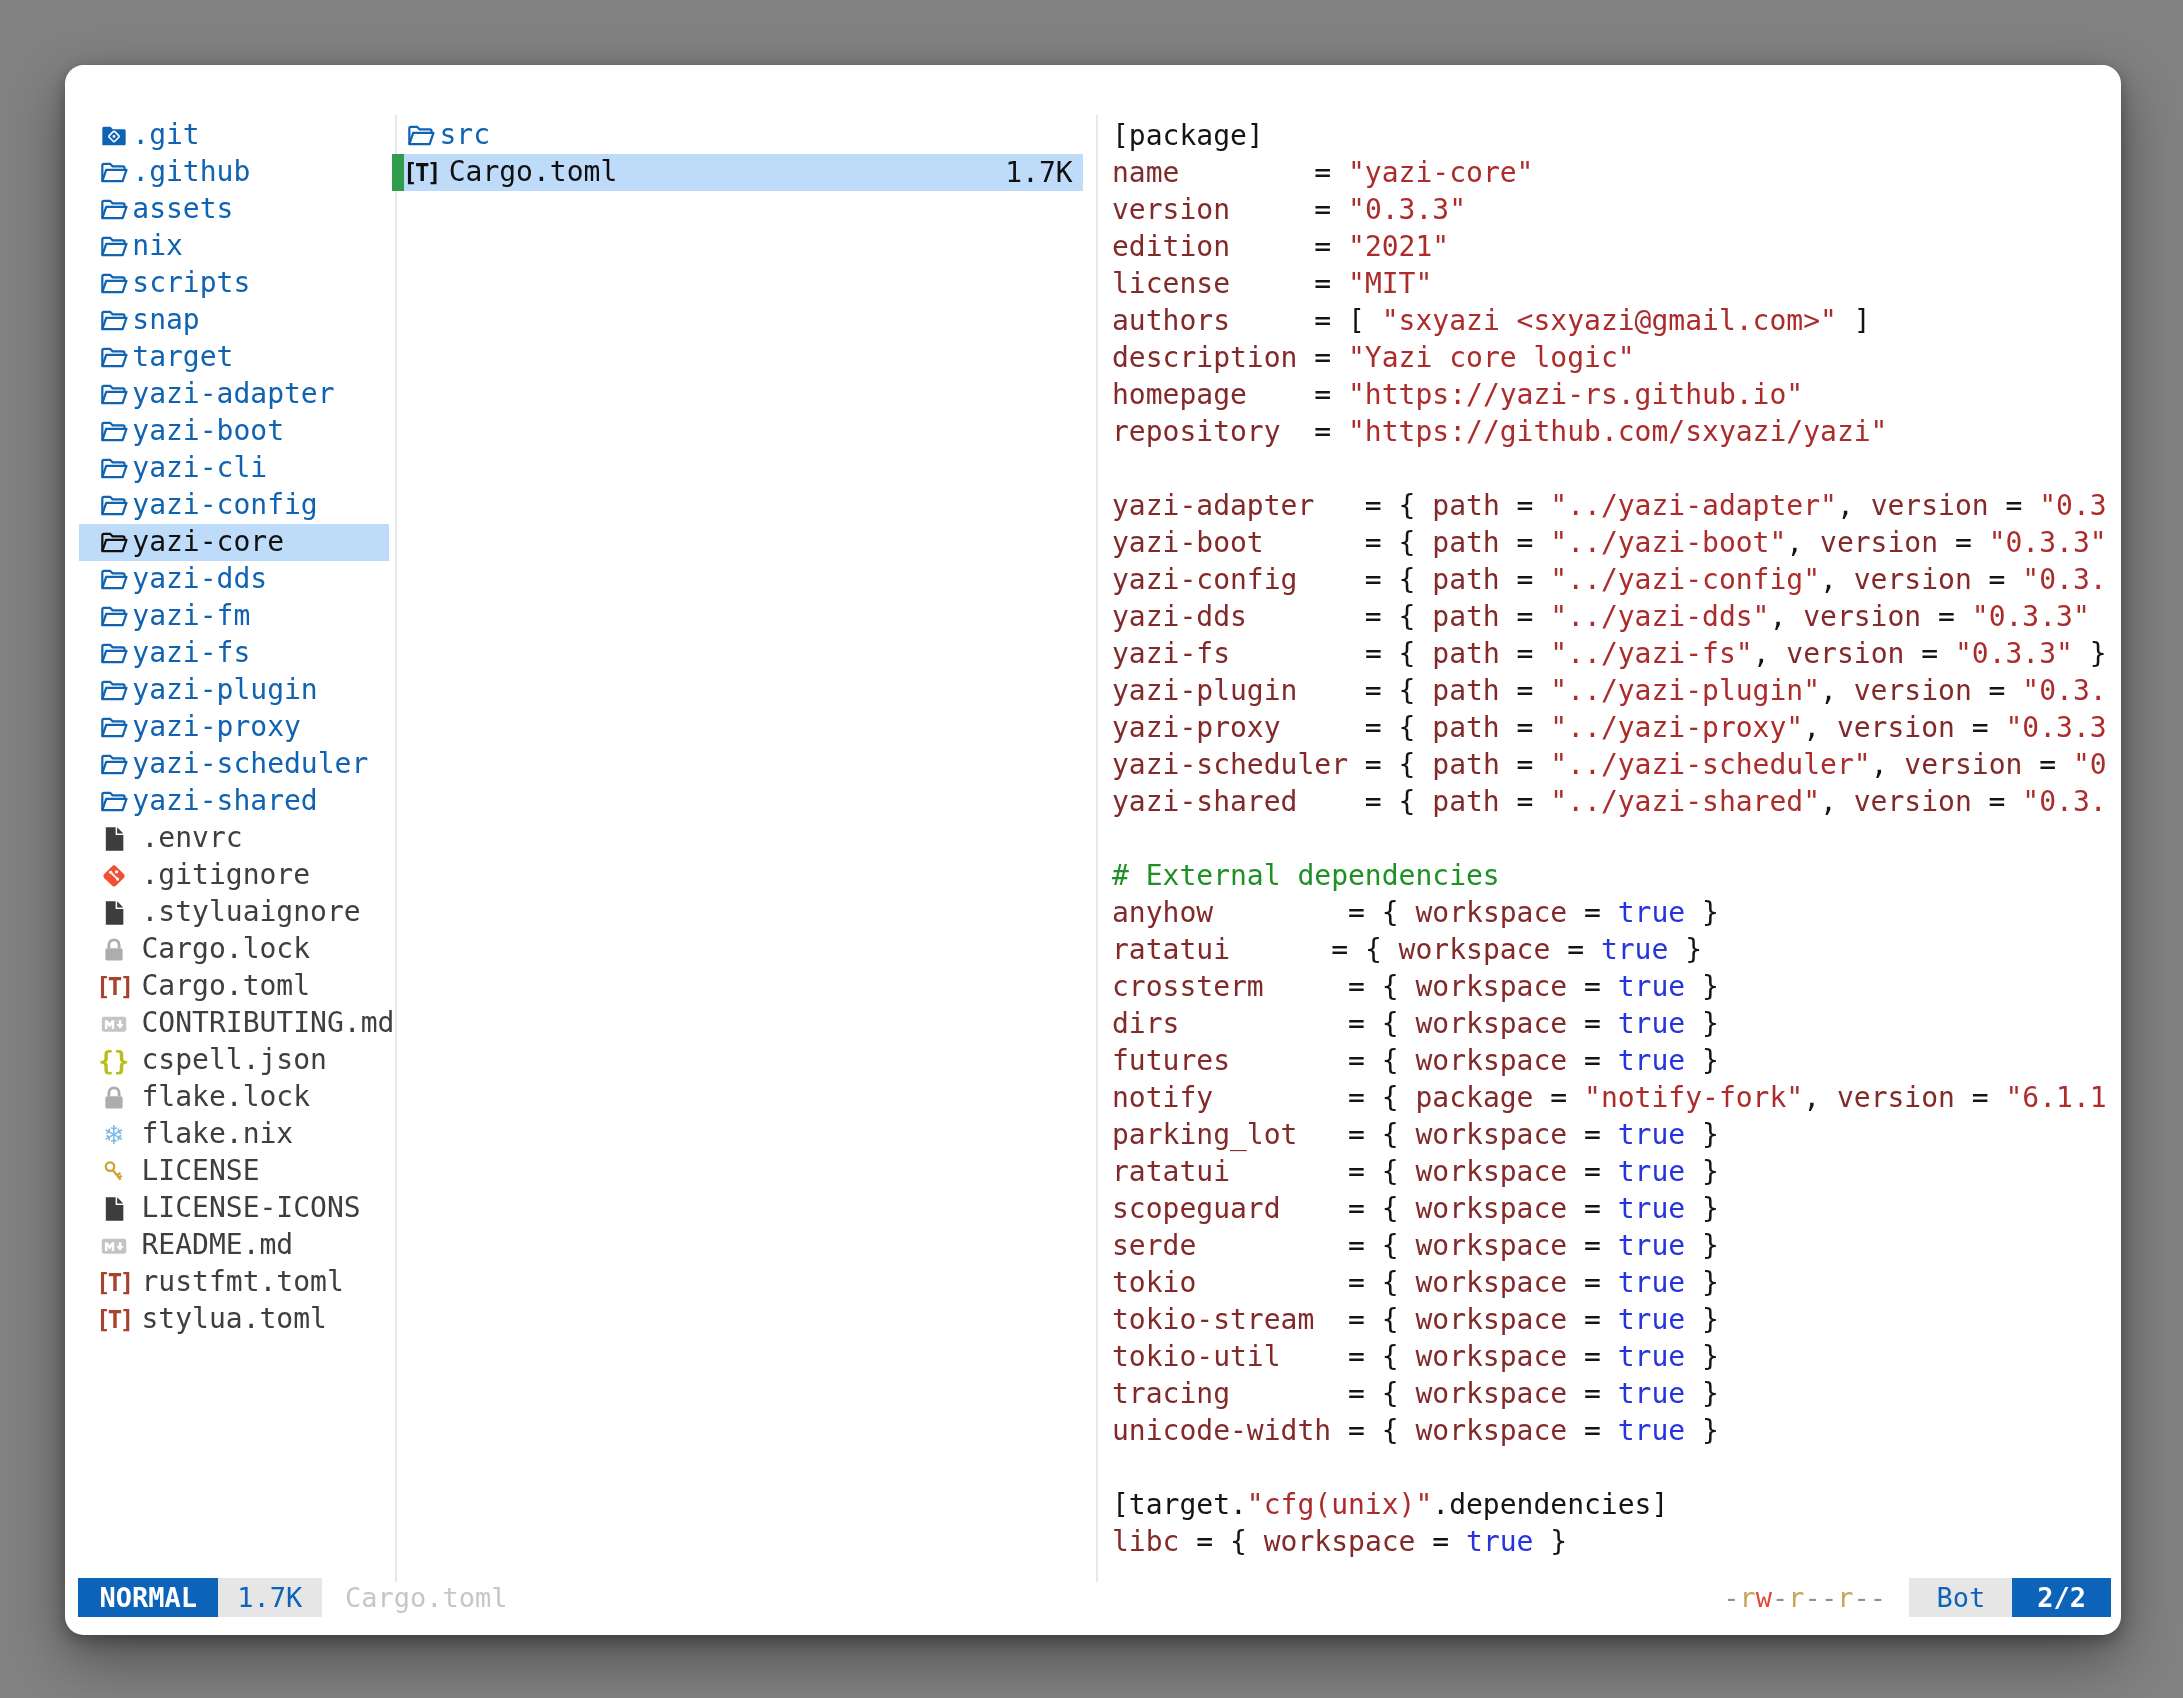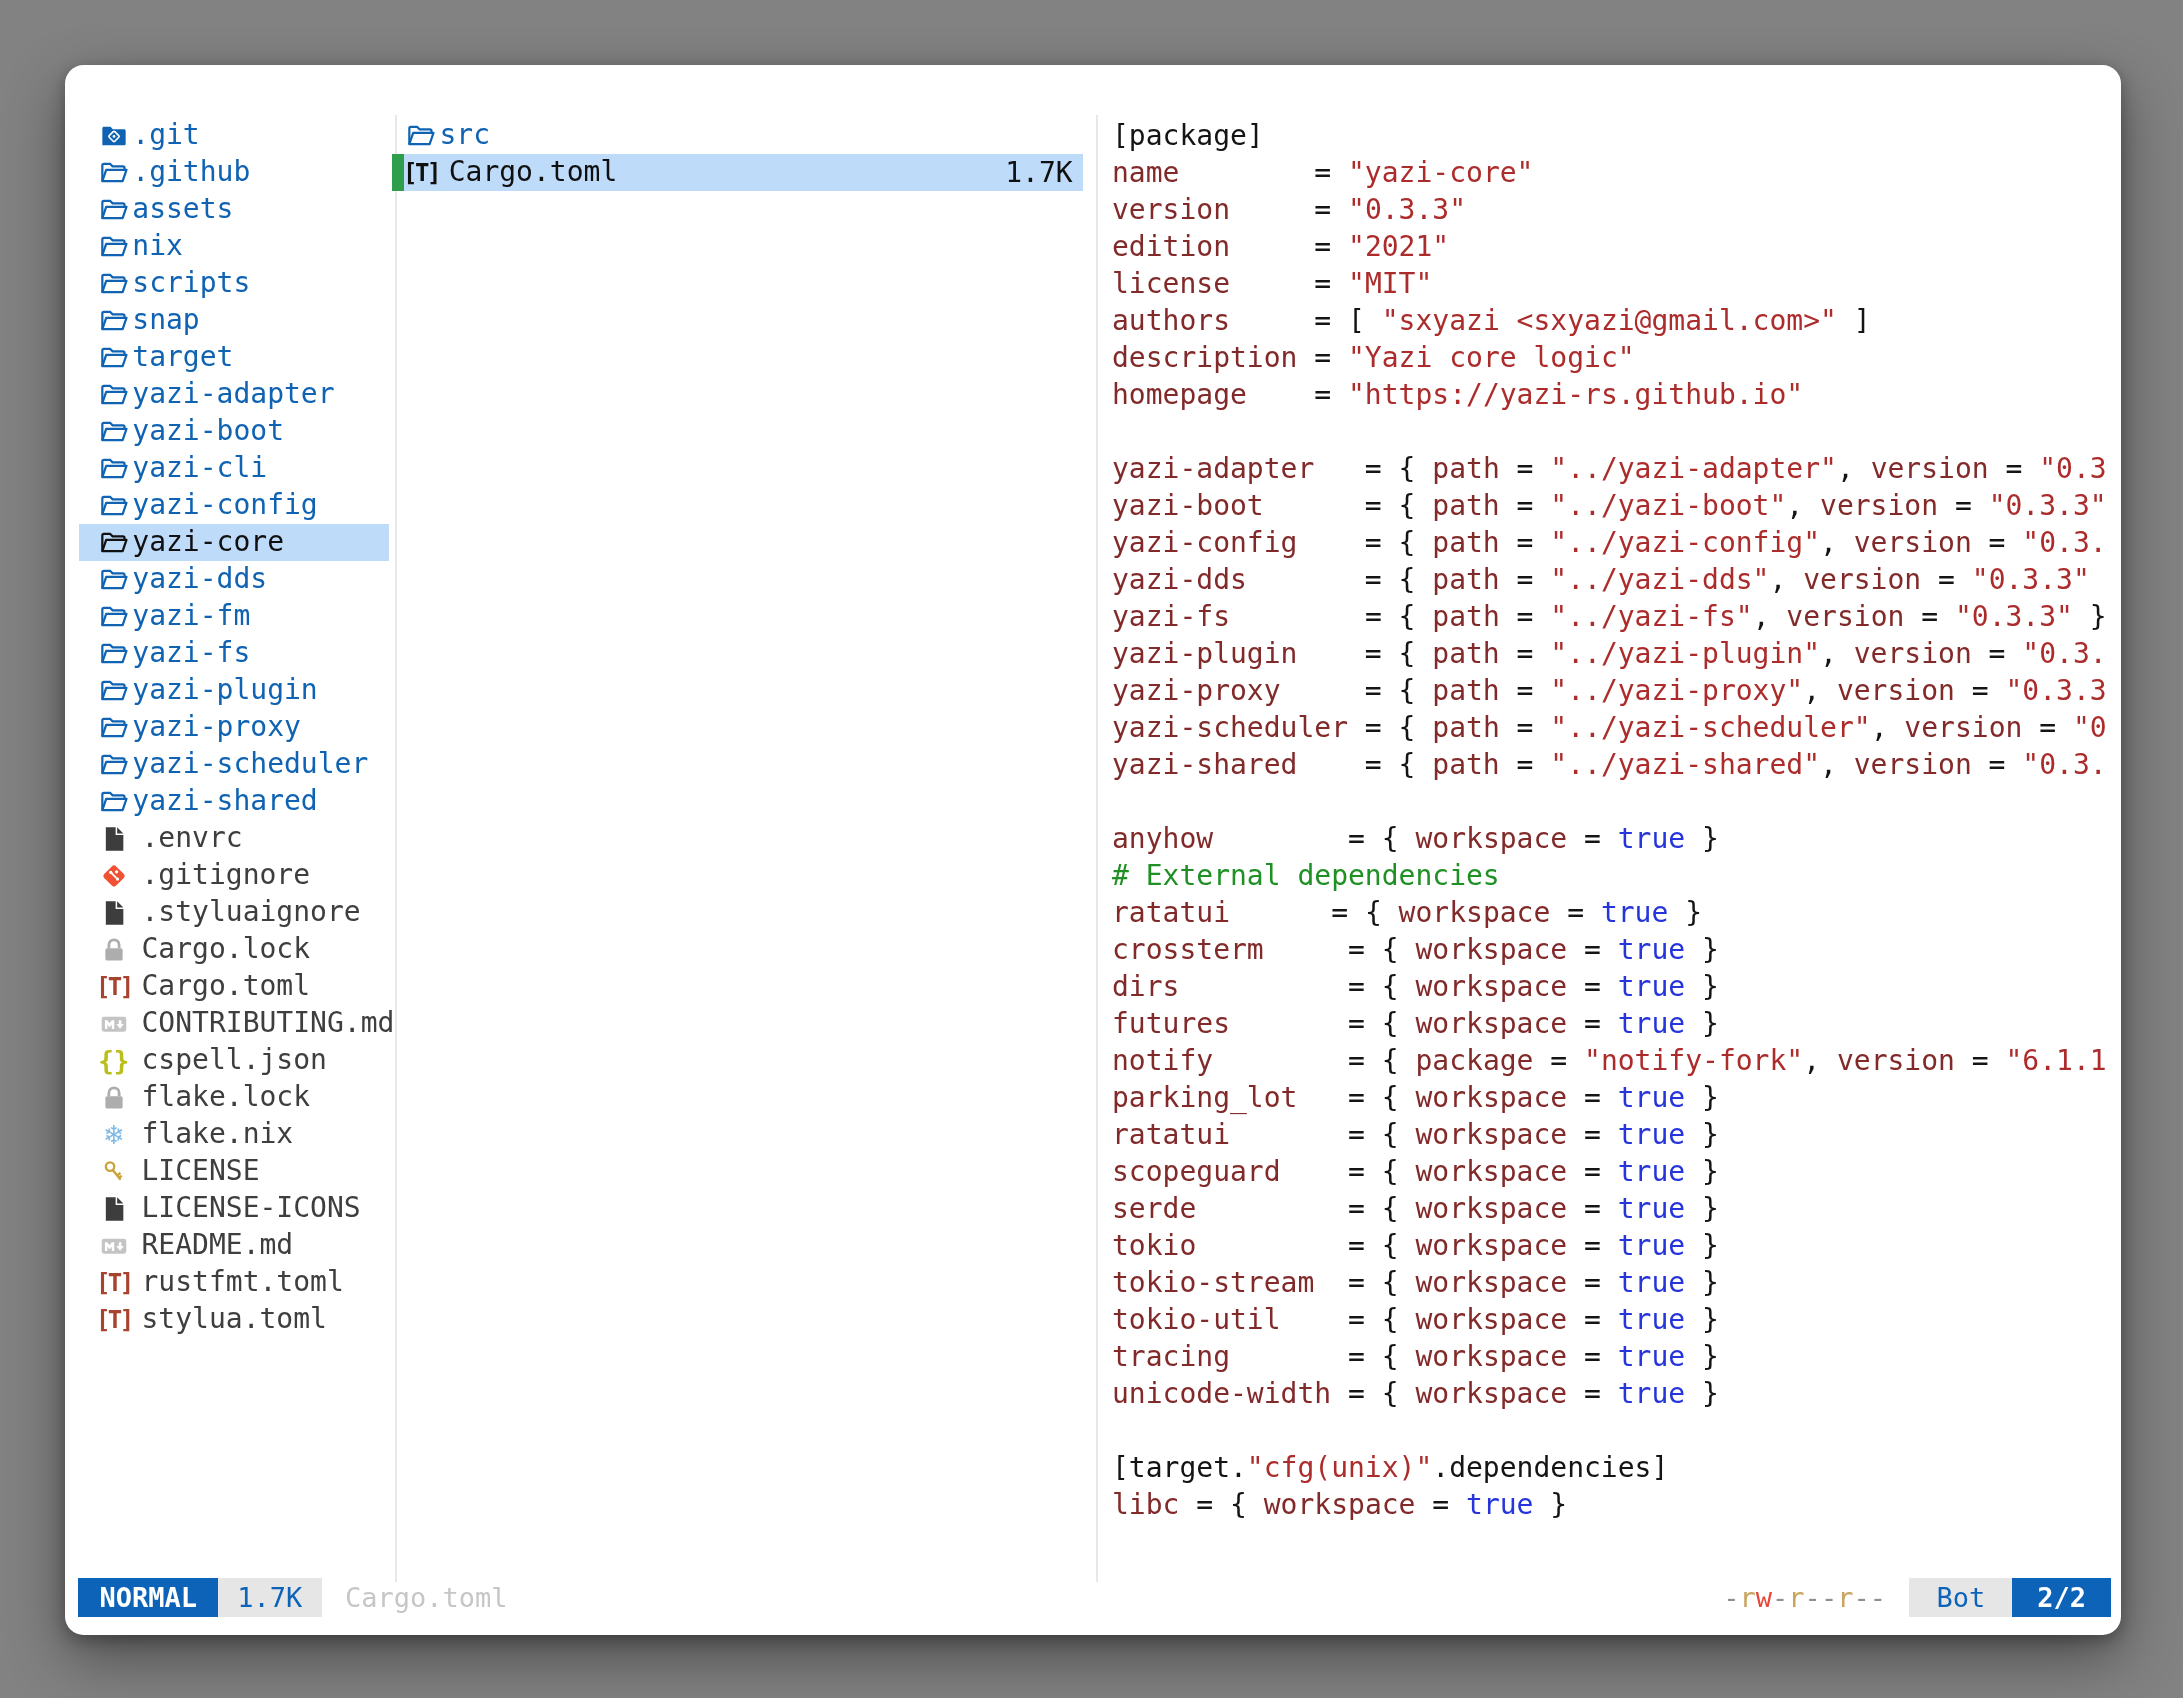--- a/index.html
+++ b/index.html
@@ -401,33 +401,34 @@
     </div>
   <div class="pane" id="pane-preview">
       <div class="code-line"><span class="seg-p">[package]</span></div>
       <div class="code-line"><span class="seg-k">name</span><span class="seg-p">        = </span><span class="seg-s">"yazi-core"</span></div>
       <div class="code-line"><span class="seg-k">version</span><span class="seg-p">     = </span><span class="seg-s">"0.3.3"</span></div>
       <div class="code-line"><span class="seg-k">edition</span><span class="seg-p">     = </span><span class="seg-s">"2021"</span></div>
       <div class="code-line"><span class="seg-k">license</span><span class="seg-p">     = </span><span class="seg-s">"MIT"</span></div>
       <div class="code-line"><span class="seg-k">authors</span><span class="seg-p">     = [ </span><span class="seg-s">"sxyazi &lt;sxyazi@gmail.com&gt;"</span><span class="seg-p"> ]</span></div>
       <div class="code-line"><span class="seg-k">description</span><span class="seg-p"> = </span><span class="seg-s">"Yazi core logic"</span></div>
       <div class="code-line"><span class="seg-k">homepage</span><span class="seg-p">    = </span><span class="seg-s">"https://yazi-rs.github.io"</span></div>
+      <div class="code-line"><span class="seg-k">repository</span><span class="seg-p">  = </span><span class="seg-s">"https://github.com/sxyazi/yazi"</span></div>
       <div class="code-line">&nbsp;</div>
       <div class="code-line"><span class="seg-k">yazi-adapter</span><span class="seg-p">   = { </span><span class="seg-k">path</span><span class="seg-p"> = </span><span class="seg-s">"../yazi-adapter"</span><span class="seg-p">, </span><span class="seg-k">version</span><span class="seg-p"> = </span><span class="seg-s">"0.3</span></div>
       <div class="code-line"><span class="seg-k">yazi-boot</span><span class="seg-p">      = { </span><span class="seg-k">path</span><span class="seg-p"> = </span><span class="seg-s">"../yazi-boot"</span><span class="seg-p">, </span><span class="seg-k">version</span><span class="seg-p"> = </span><span class="seg-s">"0.3.3"</span></div>
       <div class="code-line"><span class="seg-k">yazi-config</span><span class="seg-p">    = { </span><span class="seg-k">path</span><span class="seg-p"> = </span><span class="seg-s">"../yazi-config"</span><span class="seg-p">, </span><span class="seg-k">version</span><span class="seg-p"> = </span><span class="seg-s">"0.3.</span></div>
       <div class="code-line"><span class="seg-k">yazi-dds</span><span class="seg-p">       = { </span><span class="seg-k">path</span><span class="seg-p"> = </span><span class="seg-s">"../yazi-dds"</span><span class="seg-p">, </span><span class="seg-k">version</span><span class="seg-p"> = </span><span class="seg-s">"0.3.3"</span></div>
       <div class="code-line"><span class="seg-k">yazi-fs</span><span class="seg-p">        = { </span><span class="seg-k">path</span><span class="seg-p"> = </span><span class="seg-s">"../yazi-fs"</span><span class="seg-p">, </span><span class="seg-k">version</span><span class="seg-p"> = </span><span class="seg-s">"0.3.3"</span><span class="seg-p"> }</span></div>
       <div class="code-line"><span class="seg-k">yazi-plugin</span><span class="seg-p">    = { </span><span class="seg-k">path</span><span class="seg-p"> = </span><span class="seg-s">"../yazi-plugin"</span><span class="seg-p">, </span><span class="seg-k">version</span><span class="seg-p"> = </span><span class="seg-s">"0.3.</span></div>
       <div class="code-line"><span class="seg-k">yazi-proxy</span><span class="seg-p">     = { </span><span class="seg-k">path</span><span class="seg-p"> = </span><span class="seg-s">"../yazi-proxy"</span><span class="seg-p">, </span><span class="seg-k">version</span><span class="seg-p"> = </span><span class="seg-s">"0.3.3</span></div>
       <div class="code-line"><span class="seg-k">yazi-scheduler</span><span class="seg-p"> = { </span><span class="seg-k">path</span><span class="seg-p"> = </span><span class="seg-s">"../yazi-scheduler"</span><span class="seg-p">, </span><span class="seg-k">version</span><span class="seg-p"> = </span><span class="seg-s">"0</span></div>
       <div class="code-line"><span class="seg-k">yazi-shared</span><span class="seg-p">    = { </span><span class="seg-k">path</span><span class="seg-p"> = </span><span class="seg-s">"../yazi-shared"</span><span class="seg-p">, </span><span class="seg-k">version</span><span class="seg-p"> = </span><span class="seg-s">"0.3.</span></div>
       <div class="code-line">&nbsp;</div>
+      <div class="code-line"><span class="seg-c"># External dependencies</span></div>
       <div class="code-line"><span class="seg-k">anyhow</span><span class="seg-p">        = { </span><span class="seg-k">workspace</span><span class="seg-p"> = </span><span class="seg-b">true</span><span class="seg-p"> }</span></div>
-      <div class="code-line"><span class="seg-c"># External dependencies</span></div>
       <div class="code-line"><span class="seg-k">ratatui</span><span class="seg-p">      = { </span><span class="seg-k">workspace</span><span class="seg-p"> = </span><span class="seg-b">true</span><span class="seg-p"> }</span></div>
       <div class="code-line"><span class="seg-k">crossterm</span><span class="seg-p">     = { </span><span class="seg-k">workspace</span><span class="seg-p"> = </span><span class="seg-b">true</span><span class="seg-p"> }</span></div>
       <div class="code-line"><span class="seg-k">dirs</span><span class="seg-p">          = { </span><span class="seg-k">workspace</span><span class="seg-p"> = </span><span class="seg-b">true</span><span class="seg-p"> }</span></div>
       <div class="code-line"><span class="seg-k">futures</span><span class="seg-p">       = { </span><span class="seg-k">workspace</span><span class="seg-p"> = </span><span class="seg-b">true</span><span class="seg-p"> }</span></div>
       <div class="code-line"><span class="seg-k">notify</span><span class="seg-p">        = { </span><span class="seg-k">package</span><span class="seg-p"> = </span><span class="seg-s">"notify-fork"</span><span class="seg-p">, </span><span class="seg-k">version</span><span class="seg-p"> = </span><span class="seg-s">"6.1.1</span></div>
       <div class="code-line"><span class="seg-k">parking_lot</span><span class="seg-p">   = { </span><span class="seg-k">workspace</span><span class="seg-p"> = </span><span class="seg-b">true</span><span class="seg-p"> }</span></div>
       <div class="code-line"><span class="seg-k">ratatui</span><span class="seg-p">       = { </span><span class="seg-k">workspace</span><span class="seg-p"> = </span><span class="seg-b">true</span><span class="seg-p"> }</span></div>
       <div class="code-line"><span class="seg-k">scopeguard</span><span class="seg-p">    = { </span><span class="seg-k">workspace</span><span class="seg-p"> = </span><span class="seg-b">true</span><span class="seg-p"> }</span></div>
       <div class="code-line"><span class="seg-k">serde</span><span class="seg-p">         = { </span><span class="seg-k">workspace</span><span class="seg-p"> = </span><span class="seg-b">true</span><span class="seg-p"> }</span></div>
       <div class="code-line"><span class="seg-k">tokio</span><span class="seg-p">         = { </span><span class="seg-k">workspace</span><span class="seg-p"> = </span><span class="seg-b">true</span><span class="seg-p"> }</span></div>

